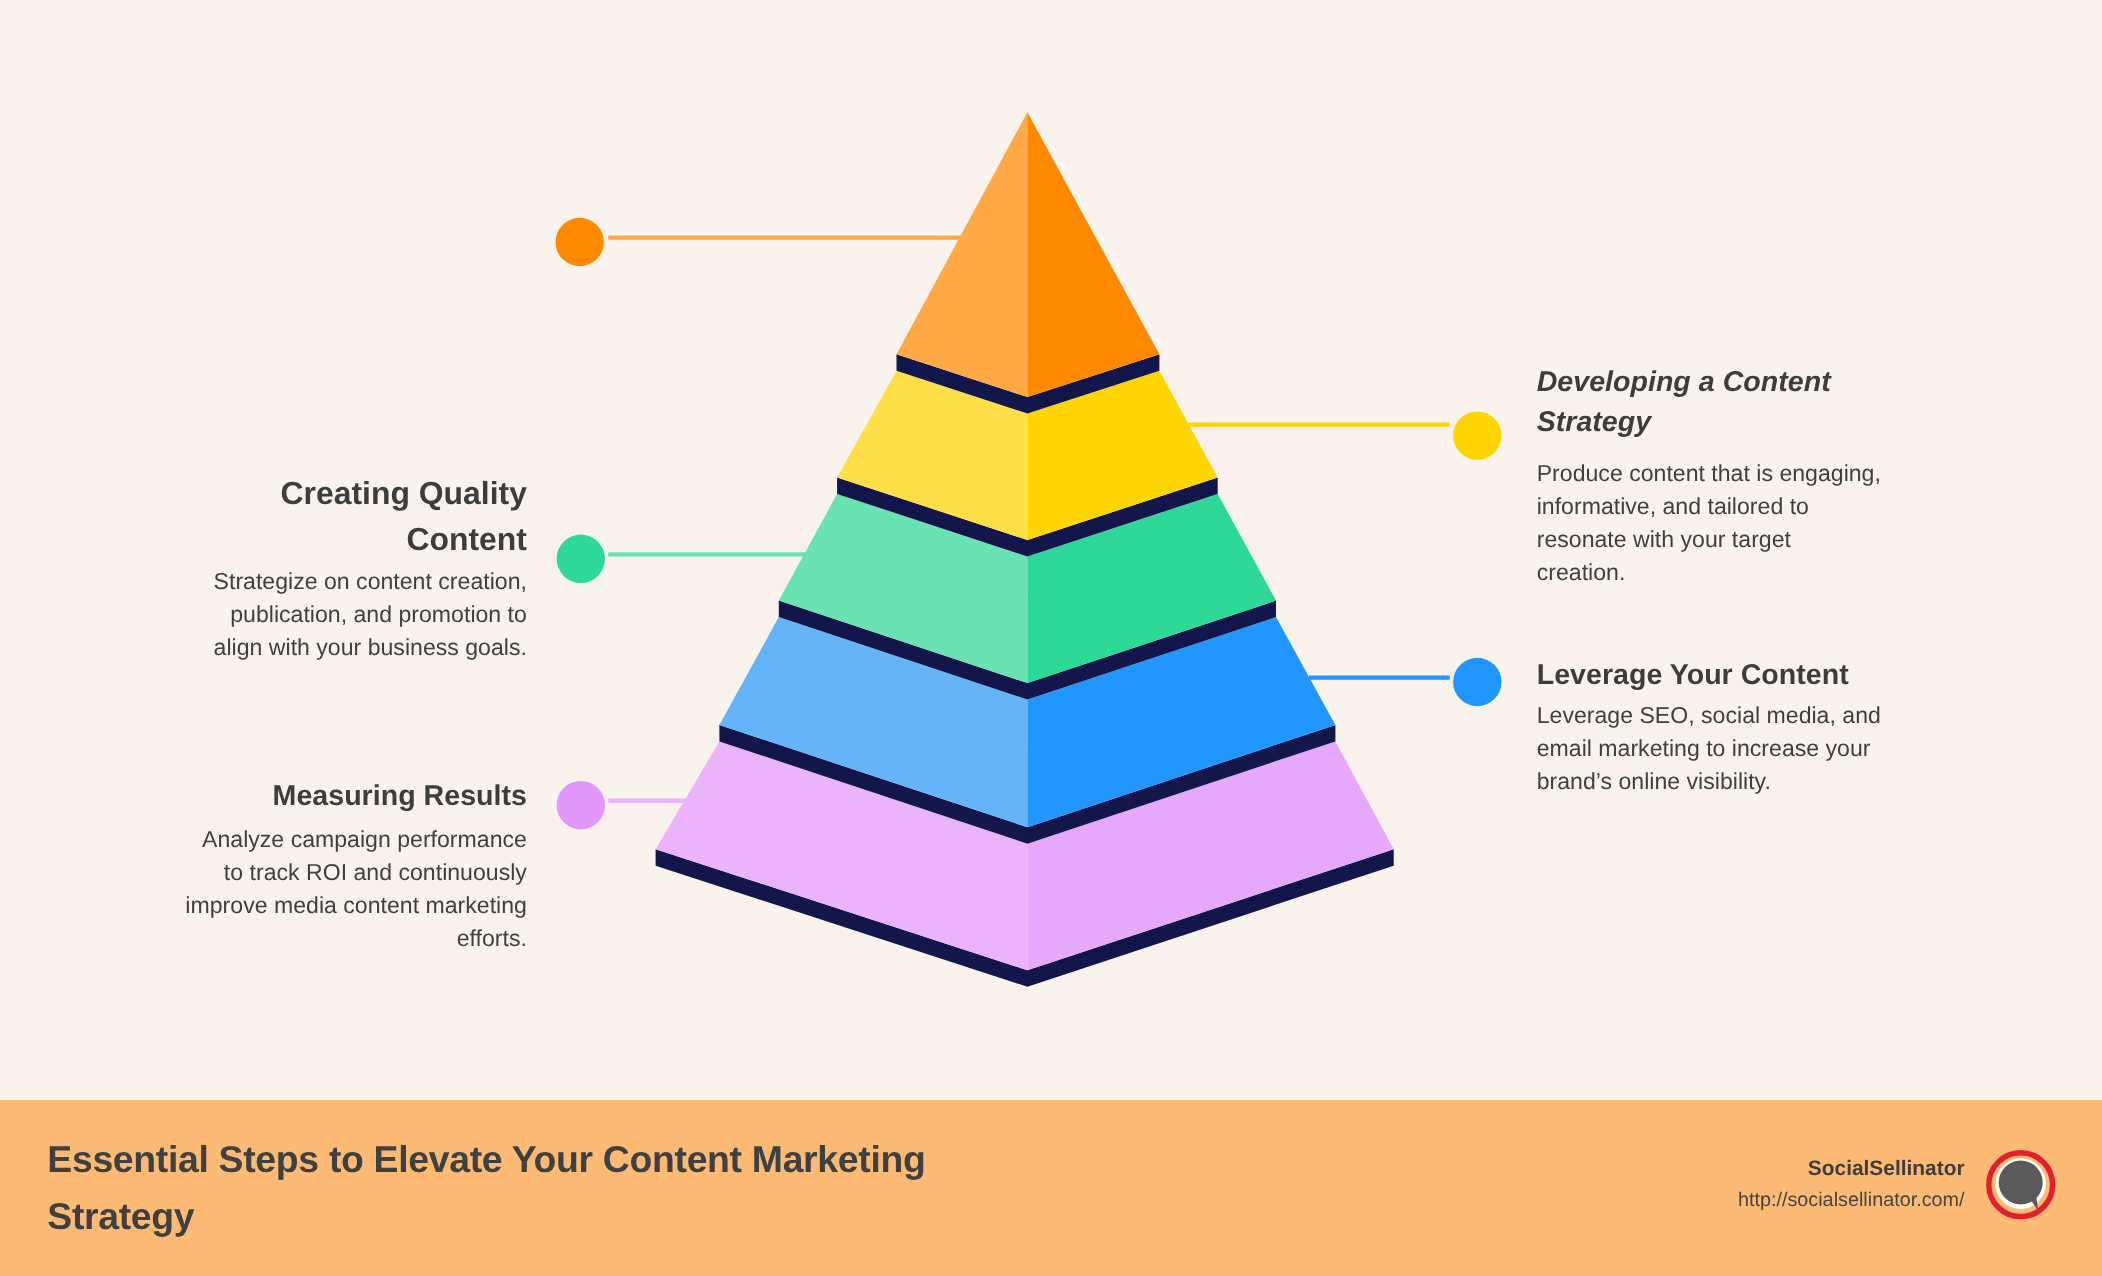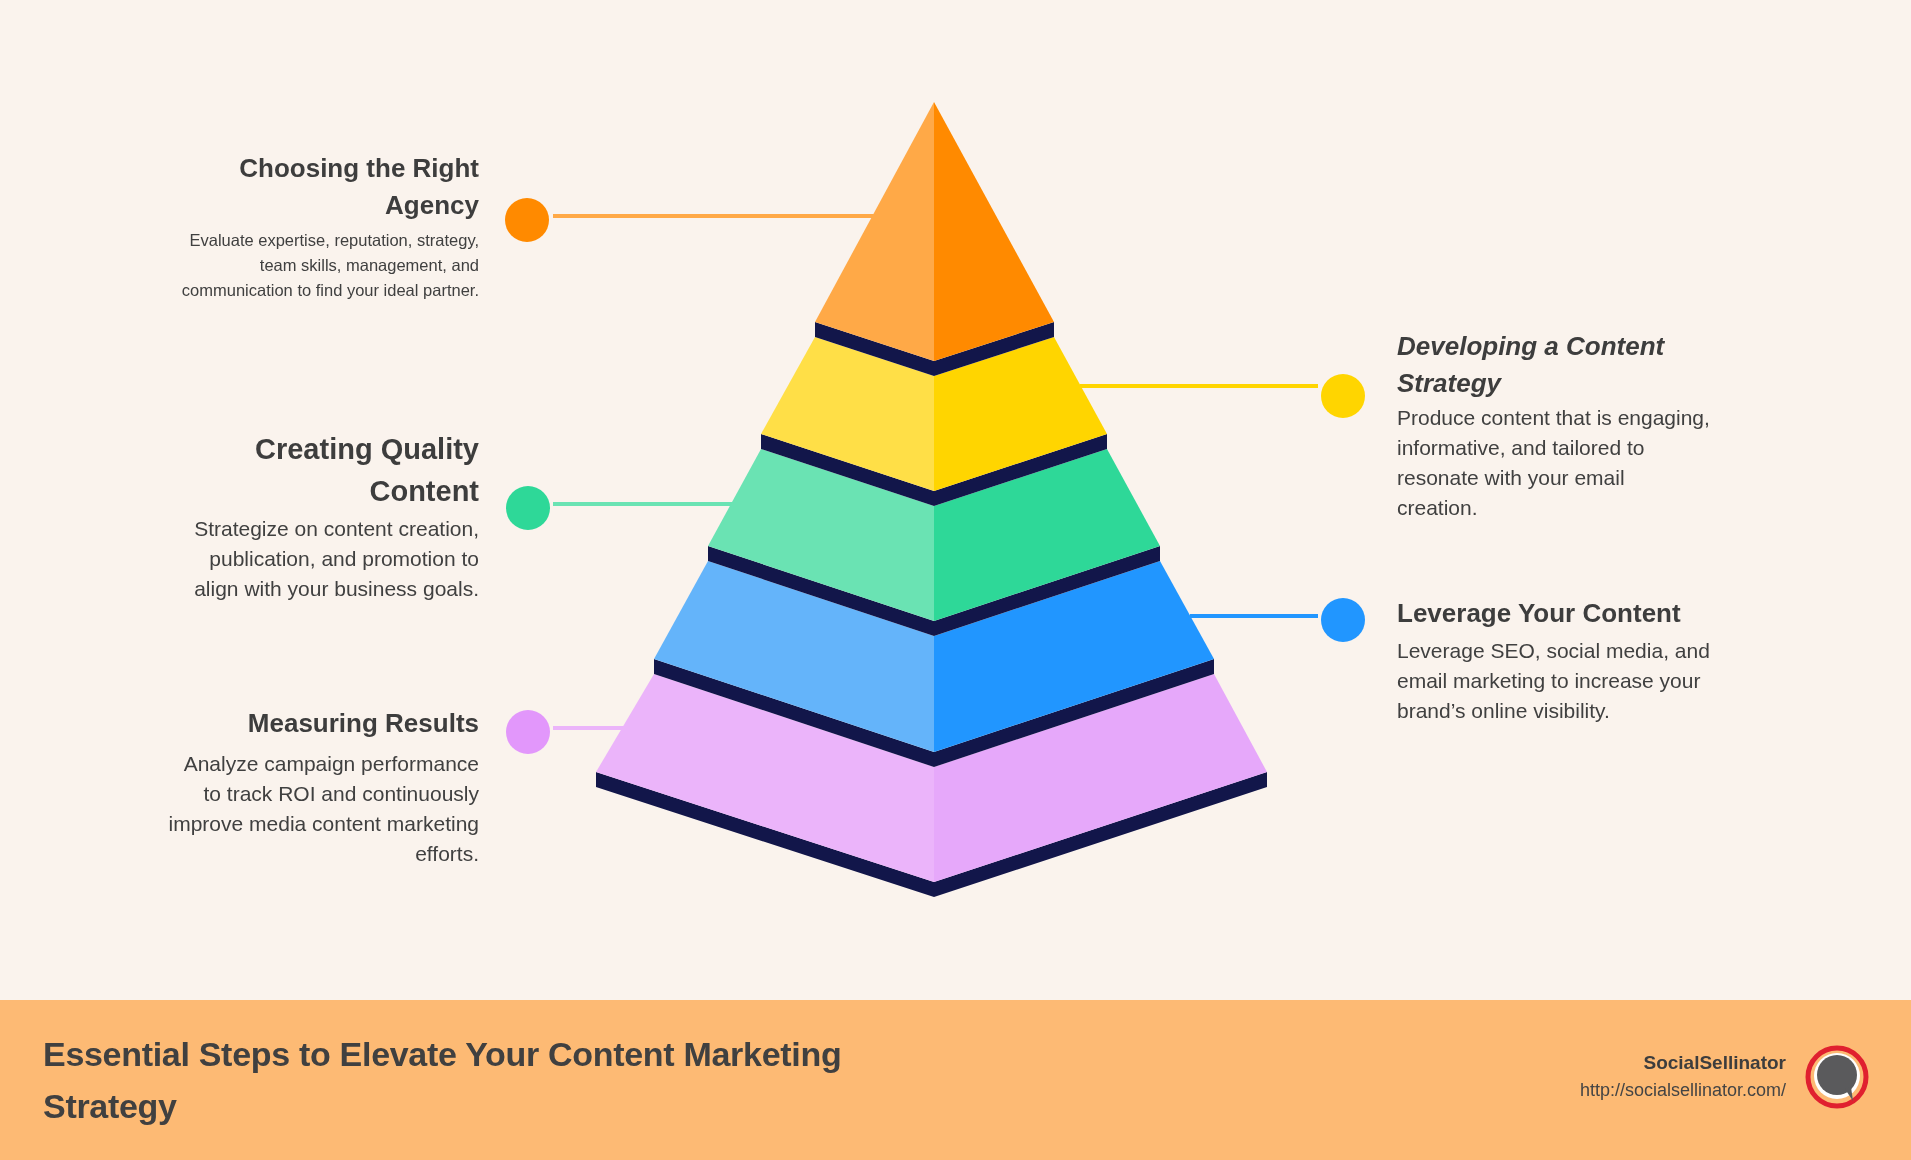--- a/index.html
+++ b/index.html
@@ -61,41 +61,30 @@
       <polygon points="934,102 1054,322 934,361" fill="#ff8a00"></polygon>
     </g>
   </svg>
 
   <div class="dot" style="left:505px;top:198px;width:44px;height:44px;background:#ff8a00;"></div>
   <div class="dot" style="left:1321px;top:374px;width:44px;height:44px;background:#ffd500;"></div>
   <div class="dot" style="left:506px;top:486px;width:44px;height:44px;background:#2ed898;"></div>
   <div class="dot" style="left:1321px;top:598px;width:44px;height:44px;background:#2196ff;"></div>
   <div class="dot" style="left:506px;top:710px;width:44px;height:44px;background:#e297fb;"></div>
 
-  <div class="block left" style="right:1432px;top:150px;width:400px;">
-    <div class="title" style="font-size:26px;line-height:37px;">
-      <div>Choosing the Right</div>
-      <div>Agency</div>
-    </div>
-    <div class="desc" style="font-size:16.5px;line-height:25px;margin-top:4px;">
-      <div>Evaluate expertise, reputation, strategy,</div>
-      <div>team skills, management, and</div>
-      <div>communication to find your ideal partner.</div>
-    </div>
-  </div>
 
   <div class="block right" style="left:1397px;top:328px;width:420px;">
     <div class="title" style="font-size:26px;line-height:37px;font-style:italic;">
       <div>Developing a Content</div>
       <div>Strategy</div>
     </div>
-    <div class="desc" style="font-size:21px;line-height:30px;margin-top:1px;">
+    <div class="desc" style="font-size:21px;line-height:30px;margin-top:14px;">
       <div>Produce content that is engaging,</div>
       <div>informative, and tailored to</div>
-      <div>resonate with your email</div>
+      <div>resonate with your target</div>
       <div>creation.</div>
     </div>
   </div>
 
   <div class="block left" style="right:1432px;top:428px;width:420px;">
     <div class="title" style="font-size:29px;line-height:42px;">
       <div>Creating Quality</div>
       <div>Content</div>
     </div>
     <div class="desc" style="font-size:21px;line-height:30px;margin-top:2px;">

